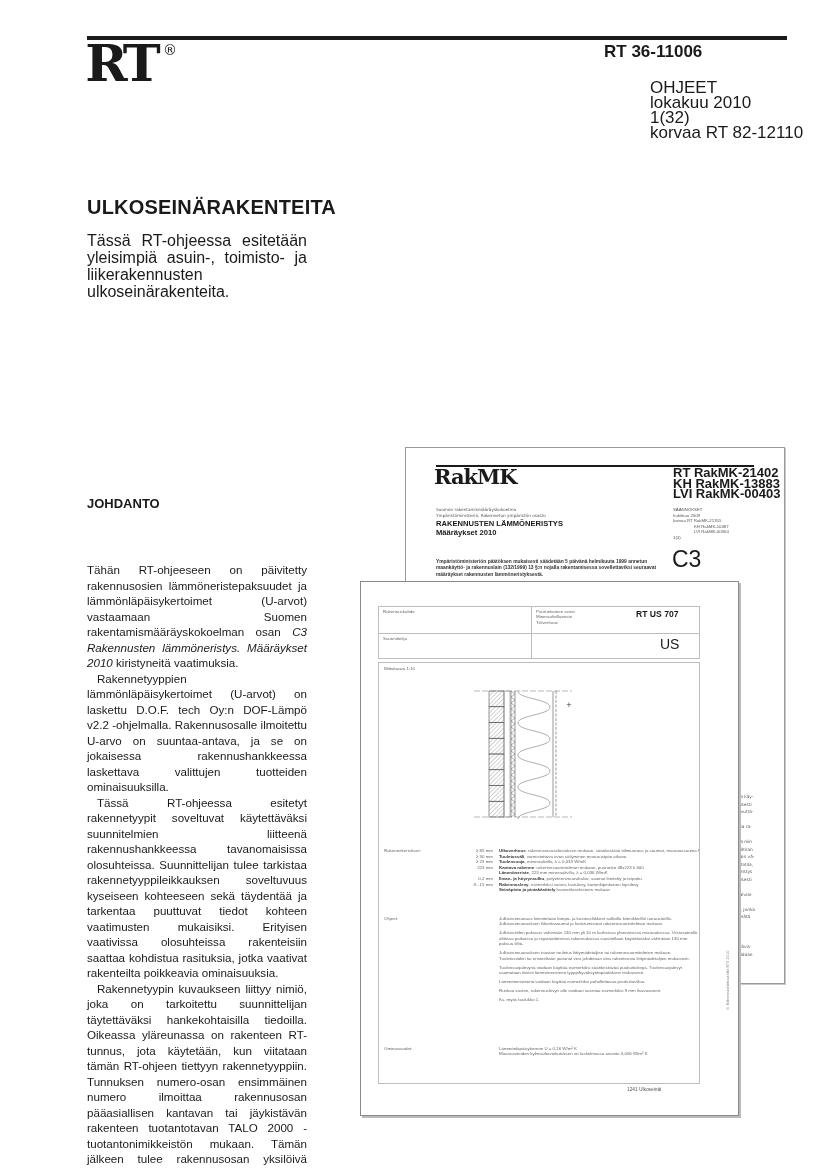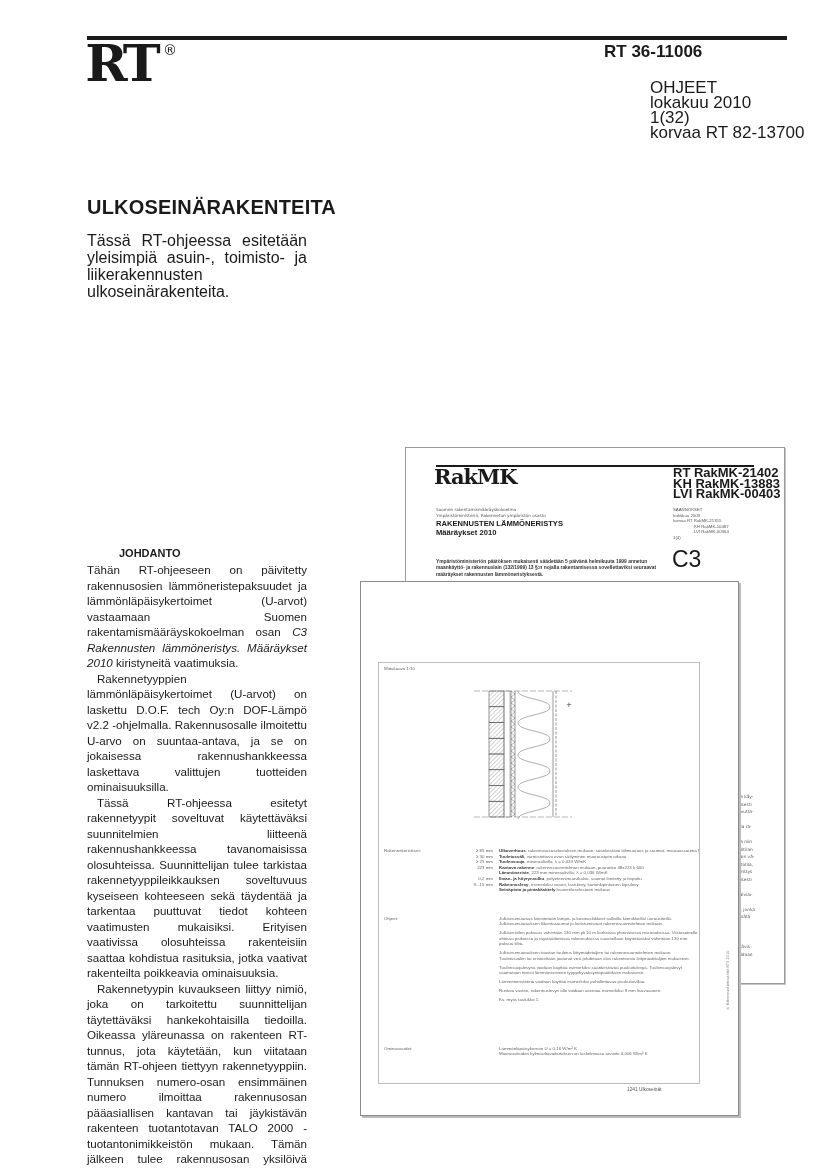--- a/index.html
+++ b/index.html
@@ -6,21 +6,21 @@
   body { width:826px; height:1169px; background:#ffffff; position:relative; overflow:hidden; font-family:"DejaVu Sans", sans-serif; color:#1a1a1a; }
   .abs { position:absolute; }
   .top-rule { left:87px; top:36px; width:700px; height:4px; background:#1a1a1a; }
   .logo { left:86px; top:38px; font-family:"DejaVu Serif", serif; font-weight:bold; font-size:50px; letter-spacing:-4px; line-height:52px; transform:scaleX(1.02); }
   .logo-reg { left:163px; top:42px; font-size:14px; font-family:"DejaVu Sans", sans-serif; }
   .doc-code { left:604px; top:42px; font-size:17px; font-weight:bold; font-family:"Liberation Sans", sans-serif; }
   .meta { left:604px; top:80px; font-size:17px; line-height:15px; font-family:"Liberation Sans", sans-serif;margin-left:46px; }
   .meta div { white-space:nowrap; }
   .title { left:87px; top:196px; font-size:20px; font-weight:bold; font-family:"Liberation Sans", sans-serif; letter-spacing:0.2px; }
   .lead { left:87px; top:232px; width:220px; font-size:16px; font-weight:normal; line-height:17px; text-align:justify; font-family:"Liberation Sans", sans-serif; }
-  .section-h { left:87px; top:547px; font-size:11px; font-weight:bold; font-family:"Liberation Sans", sans-serif;margin-left:32px; }
+  .section-h { left:87px; top:496px; font-size:13px; font-weight:bold; font-family:"Liberation Sans", sans-serif; }
   .body-text { left:87px; top:562px; width:220px; font-size:11.6px; line-height:15.5px; font-family:"Liberation Sans", sans-serif; text-align:justify; hyphens:auto; }
   .body-text p { margin:0; text-indent:10px; }
   .body-text p.first { text-indent:0; }
   .body-text i { font-style:italic; }
 
   
   .page-back { left:405px; top:447px; width:378px; height:535px; background:#fff; border:1px solid #9a9a9a; box-shadow:1px 1px 0 #c9c9c9; }
   .rak-rule { left:30px; top:17px; width:318px; height:2px; background:#1a1a1a; }
   .rak-logo { left:28px; top:16px; font-family:"DejaVu Serif", serif; font-weight:bold; font-size:21px; letter-spacing:-1px; }
   .rak-codes { left:267px; top:20px; font-size:13px; font-weight:bold; line-height:10.5px; font-family:"Liberation Sans", sans-serif; }
@@ -52,21 +52,21 @@
 <body>
 
 <div class="abs top-rule"></div>
 <div class="abs logo">RT</div>
 <div class="abs logo-reg">®</div>
 <div class="abs doc-code">RT 36-11006</div>
 <div class="abs meta">
   <div>OHJEET</div>
   <div>lokakuu 2010</div>
   <div>1(32)</div>
-  <div>korvaa RT 82-13700</div>
+  <div>korvaa RT 82-12110</div>
 </div>
 
 <div class="abs title">ULKOSEINÄRAKENTEITA</div>
 <div class="abs lead">Tässä RT-ohjeessa esitetään yleisimpiä asuin-, toimisto- ja liikerakennusten ulkoseinärakenteita.</div>
 
 <div class="abs section-h">JOHDANTO</div>
 <div class="abs body-text">
   <p class="first"><span>Tähän RT-ohjeeseen on päivitetty rakennusosien lämmöneristepaksuudet ja lämmönläpäisykertoimet (U-arvot) vastaamaan Suomen rakentamismääräyskokoelman osan </span><i>C3 Rakennusten lämmöneristys. Määräykset 2010</i><span> kiristyneitä vaatimuksia.</span></p>
   <p>Rakennetyyppien lämmönläpäisykertoimet (U-arvot) on laskettu D.O.F. tech Oy:n DOF-Lämpö v2.2 -ohjelmalla. Rakennusosalle ilmoitettu U-arvo on suuntaa-antava, ja se on jokaisessa rakennushankkeessa laskettava valittujen tuotteiden ominaisuuksilla.</p>
   <p>Tässä RT-ohjeessa esitetyt rakennetyypit soveltuvat käytettäväksi suunnitelmien liitteenä rakennushankkeessa tavanomaisissa olosuhteissa. Suunnittelijan tulee tarkistaa rakennetyyppileikkauksen soveltuvuus kyseiseen kohteeseen sekä täydentää ja tarkentaa puuttuvat tiedot kohteen vaatimusten mukaisiksi. Erityisen vaativissa olosuhteissa rakenteisiin saattaa kohdistua rasituksia, jotka vaativat rakenteilta poikkeavia ominaisuuksia.</p>
@@ -120,20 +120,39 @@
       <div>i nätä</div>
       <div>&nbsp;</div>
       <div>&nbsp;</div>
       <div>&nbsp;</div>
       <div>ttävis-</div>
       <div>oidaan</div>
     </div>
 </div>
 
 <div class="abs page-front">
+  <div class="abs hdr-table">
+    <div class="hdr-cell" style="left:0;top:0;width:152px;height:26px;border-right-width:1px;border-bottom-width:1px;">
+      <div class="tiny" style="position:absolute;left:4px;top:2px;">Rakennuskohde</div>
+    </div>
+    <div class="hdr-cell" style="left:153px;top:0;width:167px;height:26px;border-bottom-width:1px;">
+      <div class="tiny" style="position:absolute;left:4px;top:2px;">
+        <div>Puurunkoinen seinä</div>
+        <div>Mineraalivillaeriste</div>
+        <div>Tiiliverhous</div>
+      </div>
+      <div class="rtus" style="position:absolute;left:104px;top:2px;">RT US 707</div>
+    </div>
+    <div class="hdr-cell" style="left:0;top:27px;width:152px;height:24px;border-right-width:1px;">
+      <div class="tiny" style="position:absolute;left:4px;top:2px;">Suunnittelija</div>
+    </div>
+    <div class="hdr-cell" style="left:153px;top:27px;width:167px;height:24px;">
+      <div class="us" style="position:absolute;left:128px;top:2px;">US</div>
+    </div>
+  </div>
 
   <div class="abs box">
     <div class="tiny" style="position:absolute;left:5px;top:3px;">Mittakaava 1:10</div>
 
     <svg style="position:absolute;left:95px;top:22px;" width="110" height="140" viewBox="0 0 110 140">
       <defs>
         <pattern id="hatch" width="3" height="3" patternUnits="userSpaceOnUse" patternTransform="rotate(45)">
           <line x1="0" y1="0" x2="0" y2="3" stroke="#666" stroke-width="0.6"></line>
         </pattern>
       </defs>

